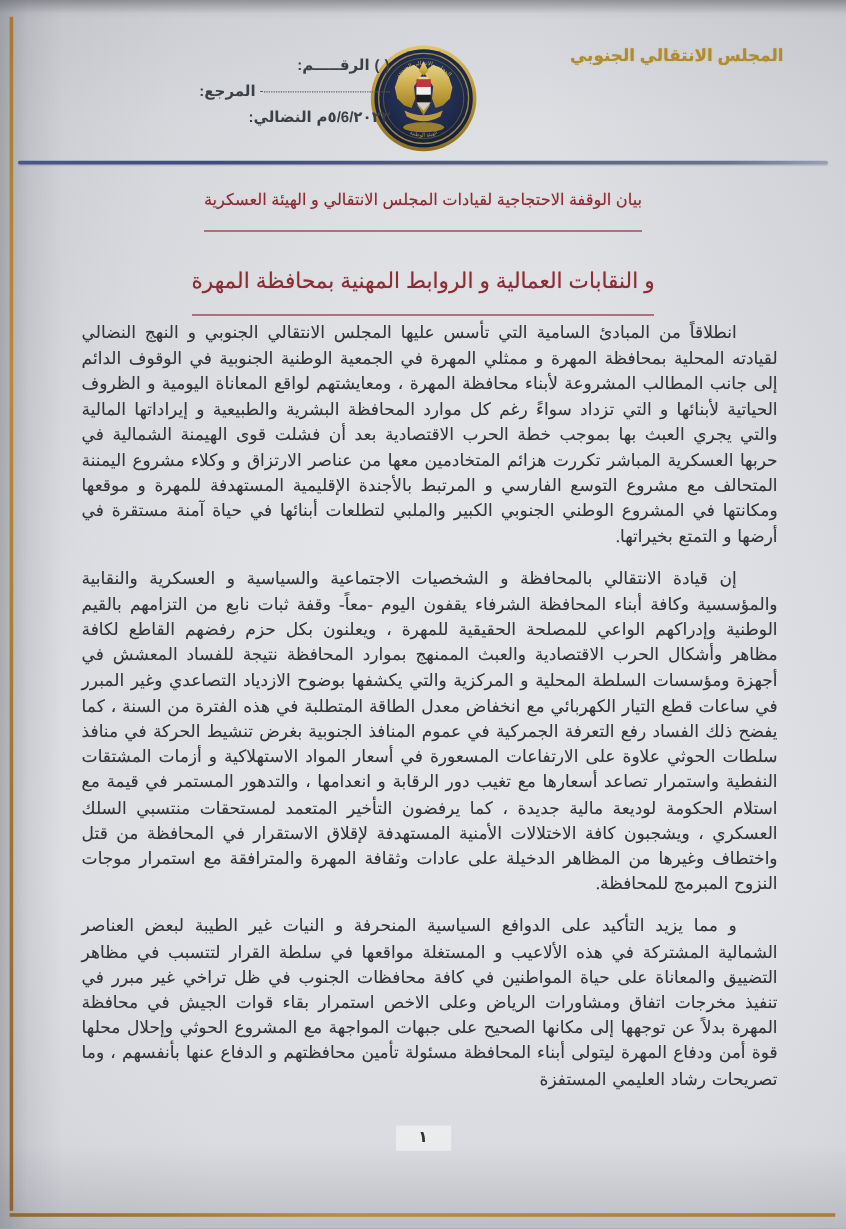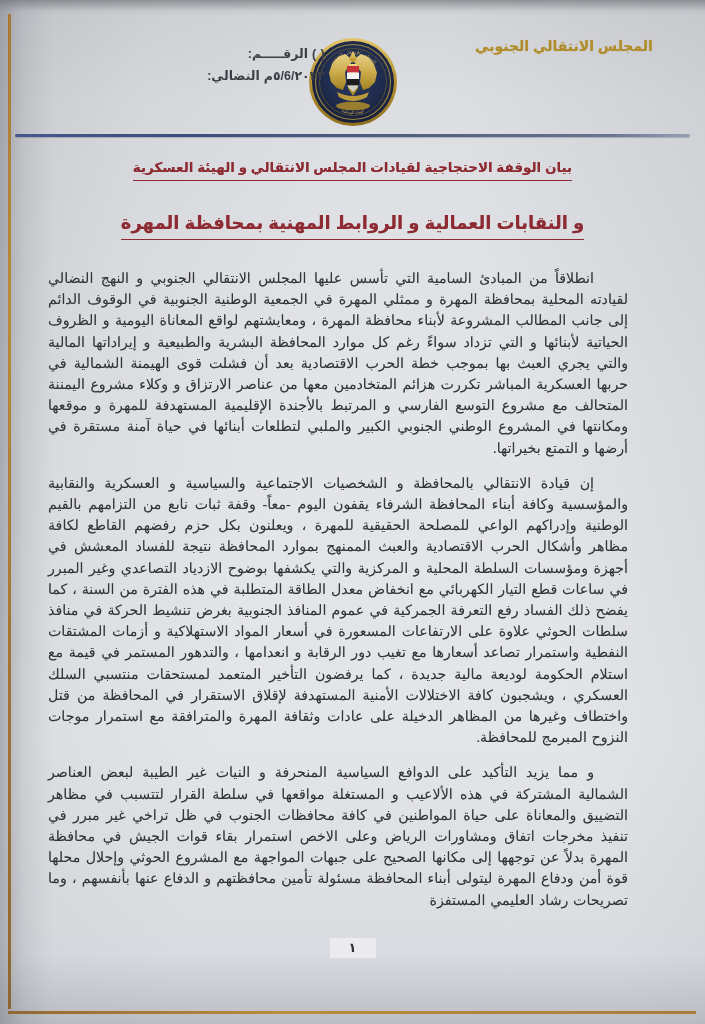--- a/index.html
+++ b/index.html
@@ -152,38 +152,38 @@
   .titles {
     position: absolute;
     left: 0;
     top: 158px;
     width: 705px;
     text-align: center;
   }
   .title-line {
     font-family: "Liberation Sans", "DejaVu Sans", sans-serif;
     font-size: 13.5px;
-    font-weight: 700;
+    font-weight: 400;
     color: #8e2b32;
     letter-spacing: .1px;
     white-space: nowrap;
     display: inline-block;
-    padding-bottom: 5px;
+    padding-bottom: 17px;
     border-bottom: 1.6px solid #8e2b32;
     text-shadow: 0 0 .6px rgba(142,43,50,.5);
   }
   .title-line.second {
     margin-top: 31px;
     font-size: 18px;
   }
 
   
   .body {
     position: absolute;
-    left: 48px;
+    left: 68px;
     top: 268px;
     width: 580px;
     direction: rtl;
     text-align: justify;
     text-align-last: right;
   }
   .para {
     font-family: "Liberation Serif", "DejaVu Serif", serif;
     font-size: 14.2px;
     line-height: 21.2px;
@@ -280,20 +280,24 @@
         <ellipse cx="48" cy="76" rx="17" ry="4.2" fill="#b08d2a" opacity=".85"></ellipse>
       </svg>
     </div>
 
     <div class="hdr-left">
       <div class="meta-row">
         <span class="meta-value">(        )</span>
         <span class="meta-label">الرقـــــم:</span>
       </div>
       <div class="meta-row">
+        <span class="meta-dots"></span>
+        <span class="meta-label">المرجع:</span>
+      </div>
+      <div class="meta-row">
         <span class="meta-value">٢٠٢٣/6/٥م</span>
         <span class="meta-label">النضالي:</span>
       </div>
     </div>
   </div>
 
   <div class="divider"></div>
 
   <div class="titles">
     <div class="title-line">بيان الوقفة الاحتجاجية لقيادات المجلس الانتقالي و الهيئة العسكرية</div>

